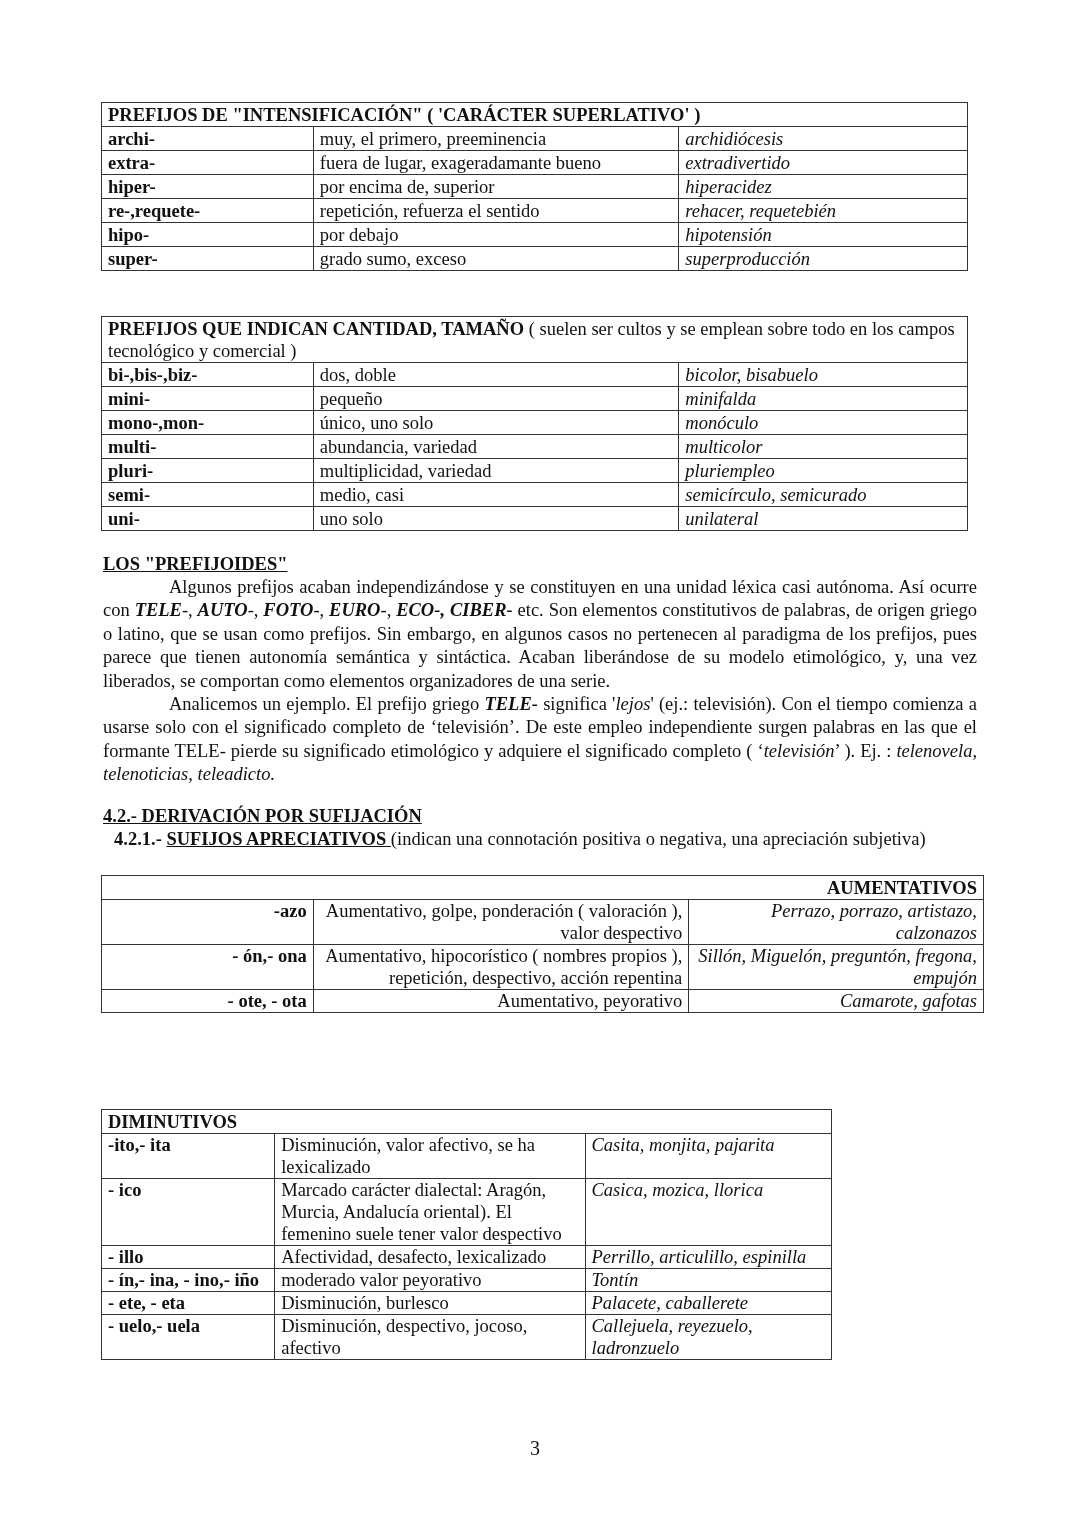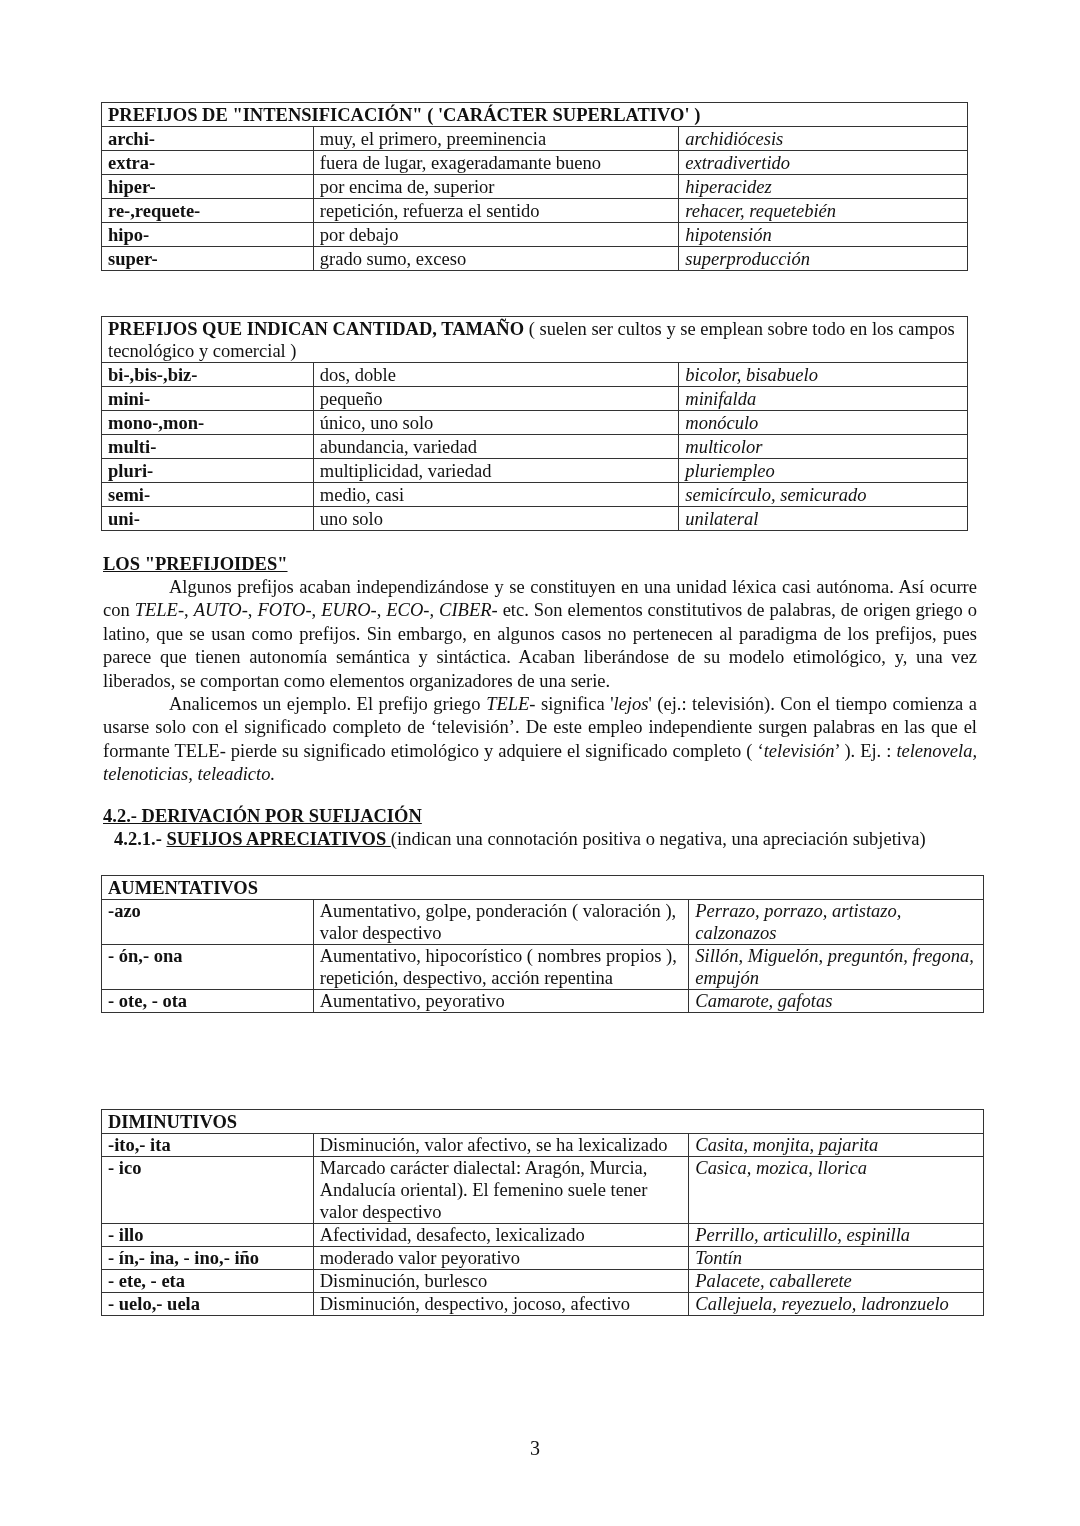--- a/index.html
+++ b/index.html
@@ -18,21 +18,21 @@
     border: 1.5px solid #333333; padding: 0 6px; vertical-align: top;
   }
   table.doc td.hdr { font-weight: bold; }
   table.doc td.pfx { font-weight: bold; }
   table.doc td.ex { font-style: italic; margin-top: 39px; }
   table.doc tr.row1 td { height: 22px; padding-top: 1px; }
   .hdr-note { font-weight: normal; }
   .section-title { font-weight: bold; text-decoration: underline; }
   .para { text-align: justify; line-height: 23.4px; }
   .para p { margin: 0; text-indent: 66px; }
-  .bi { font-weight: normal; font-style: italic; }
+  .bi { font-weight: bold; font-style: italic; }
   .it { font-style: italic; }
   .page-num { left: 0; width: 1070px; text-align: center; top: 1437px; font-size: 20px; }
 </style>
 </head>
 <body>
 
 <table class="doc" style="left:101px; top:102px; width:867px;">
   <colgroup>
       <col style="width:212px">
       <col style="width:366px">
@@ -127,21 +127,21 @@
 <div class="abs para" style="left:103px; top:576px; width:874px;">
   <p><span>Algunos prefijos acaban independizándose y se constituyen en una unidad léxica casi autónoma. Así ocurre con </span><span class="bi">TELE</span><span>-, </span><span class="bi">AUTO</span><span>-, </span><span class="bi">FOTO</span><span>-, </span><span class="bi">EURO</span><span>-, </span><span class="bi">ECO-,</span><span> </span><span class="bi">CIBER-</span><span> etc. Son elementos constitutivos de palabras, de origen griego o latino, que se usan como prefijos. Sin embargo, en algunos casos no pertenecen al paradigma de los prefijos, pues parece que tienen autonomía semántica y sintáctica. Acaban liberándose de su modelo etimológico, y, una vez liberados, se comportan como elementos organizadores de una serie.</span></p>
   <p><span>Analicemos un ejemplo. El prefijo griego </span><span class="bi">TELE-</span><span> significa '</span><span class="it">lejos</span><span>' (ej.: televisión). Con el tiempo comienza a usarse solo con el significado completo de ‘televisión’. De este empleo independiente surgen palabras en las que el formante TELE- pierde su significado etimológico y adquiere el significado completo ( ‘</span><span class="it">televisión</span><span>’ ). Ej. : </span><span class="it">telenovela, telenoticias, teleadicto.</span></p>
 </div>
 
 <div class="abs section-title" style="left:103px; top:805px; line-height:23px;text-align:center;">4.2.- DERIVACIÓN POR SUFIJACIÓN</div>
 <div class="abs" style="left:114px; top:828px; width:820px; line-height:23px;">
   <span style="font-weight:bold;">4.2.1.- </span><span class="section-title">SUFIJOS APRECIATIVOS </span><span>(indican una connotación positiva o negativa, una apreciación subjetiva)</span>
 </div>
 
-<table class="doc" style="left:101px; top:875px; width:883px;">
+<table class="doc" style="left:101px; top:875px; width:883px;text-align:right;">
   <colgroup>
       <col style="width:212px">
       <col style="width:376px">
       <col style="width:295px">
     </colgroup>
   <tbody>
       <tr class="row1">
         <td class="hdr" colspan="3">AUMENTATIVOS</td>
       </tr>
   <tr>
@@ -155,21 +155,21 @@
         <td class="ex">Sillón, Miguelón, preguntón, fregona, empujón</td>
       </tr>
   <tr>
         <td class="pfx">- ote, - ota</td>
         <td>Aumentativo, peyorativo</td>
         <td class="ex">Camarote, gafotas</td>
       </tr>
 </tbody>
   </table>
 
-<table class="doc" style="left:101px; top:1109px; width:883px;">
+<table class="doc" style="left:101px; top:1109px; width:731px;">
   <colgroup>
       <col style="width:212px">
       <col style="width:376px">
       <col style="width:295px">
     </colgroup>
   <tbody>
       <tr class="row1">
         <td class="hdr" colspan="3">DIMINUTIVOS</td>
       </tr>
   <tr>

